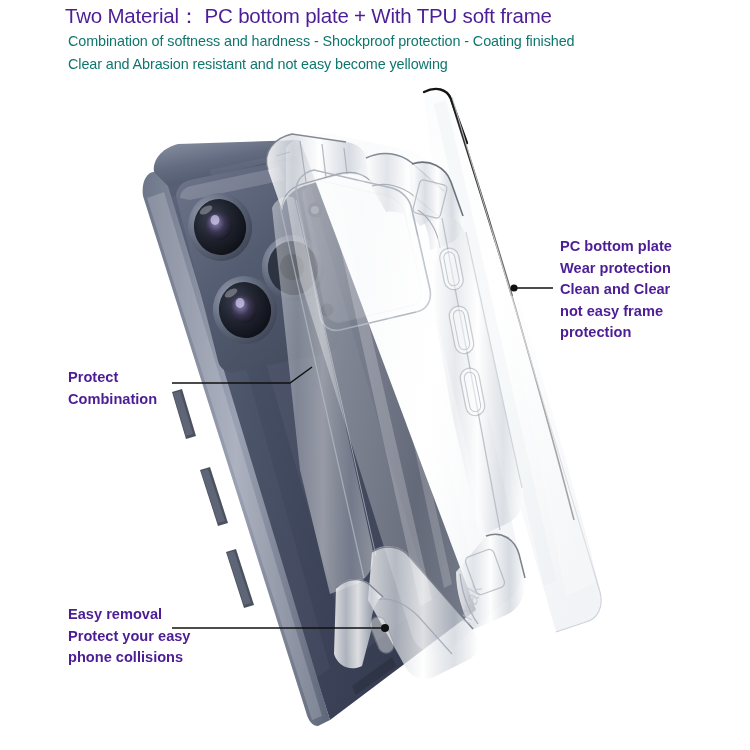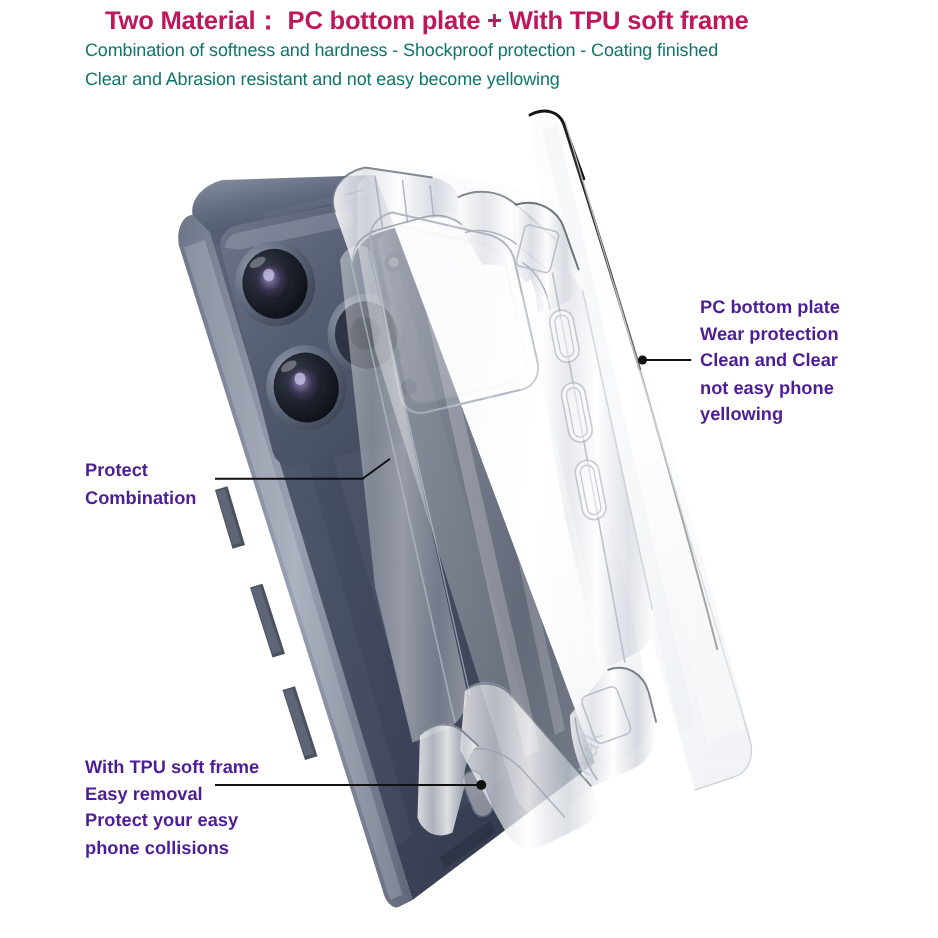--- a/index.html
+++ b/index.html
@@ -1,22 +1,22 @@
 <!DOCTYPE html>
 <html><head>
 <meta charset="utf-8">
 <style>
   html,body{margin:0;padding:0;background:#fff;}
   body{width:750px;height:750px;position:relative;overflow:hidden;
        font-family:"Liberation Sans",sans-serif;color:#111;}
   #stage{position:absolute;inset:0;width:750px;height:750px;background:#ffffff;}
 
   
-  .headline{position:absolute;left:84px;top:2px;font-size:20.5px;font-weight:bold;
-            letter-spacing:-0.2px;white-space:nowrap;color:#be185d;}
+  .headline{position:absolute;left:65px;top:2px;font-size:20.5px;font-weight:normal;
+            letter-spacing:-0.2px;white-space:nowrap;color:#4c1d95;}
   .sub{position:absolute;left:68px;font-size:14.4px;font-weight:400;color:#0f766e;
        white-space:nowrap;letter-spacing:-0.1px;}
   .sub1{top:33px;}
   .sub2{top:56px;text-align:center;}
 
   
   .callout{position:absolute;font-size:14.6px;font-weight:bold;line-height:21.5px;
            color:#4c1d95;white-space:nowrap;}
   .callout div{display:block;}
   #callout-pc{left:560px;top:236px;}
@@ -289,29 +289,28 @@
   </svg>
 
   <div class="headline">Two Material：  PC bottom plate + With TPU soft frame</div>
   <div class="sub sub1">Combination of softness and hardness - Shockproof protection - Coating finished</div>
   <div class="sub sub2">Clear and Abrasion resistant and not easy become yellowing</div>
 
   <div class="callout" id="callout-pc">
     <div>PC bottom plate</div>
     <div>Wear protection</div>
     <div>Clean and Clear</div>
-    <div>not easy phone</div>
-    <div>yellowing</div>
+    <div>not easy frame</div>
+    <div>protection</div>
   </div>
 
   <div class="callout" id="callout-button">
     <div>Protect</div>
     <div>Combination</div>
   </div>
 
   <div class="callout" id="callout-tpu">
-    <div>With TPU soft frame</div>
     <div>Easy removal</div>
     <div>Protect your easy</div>
     <div>phone collisions</div>
   </div>
 
 </div>
 
 </body></html>

